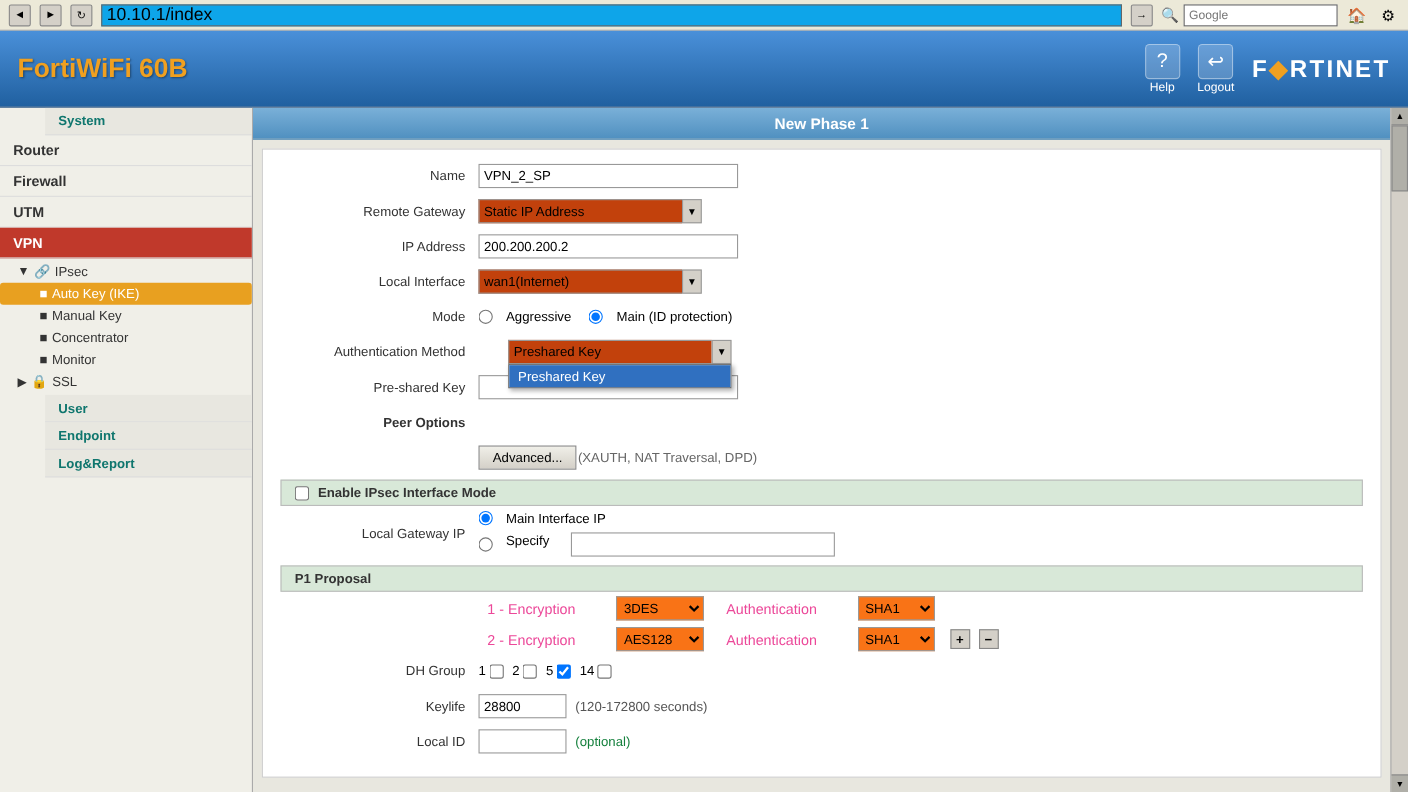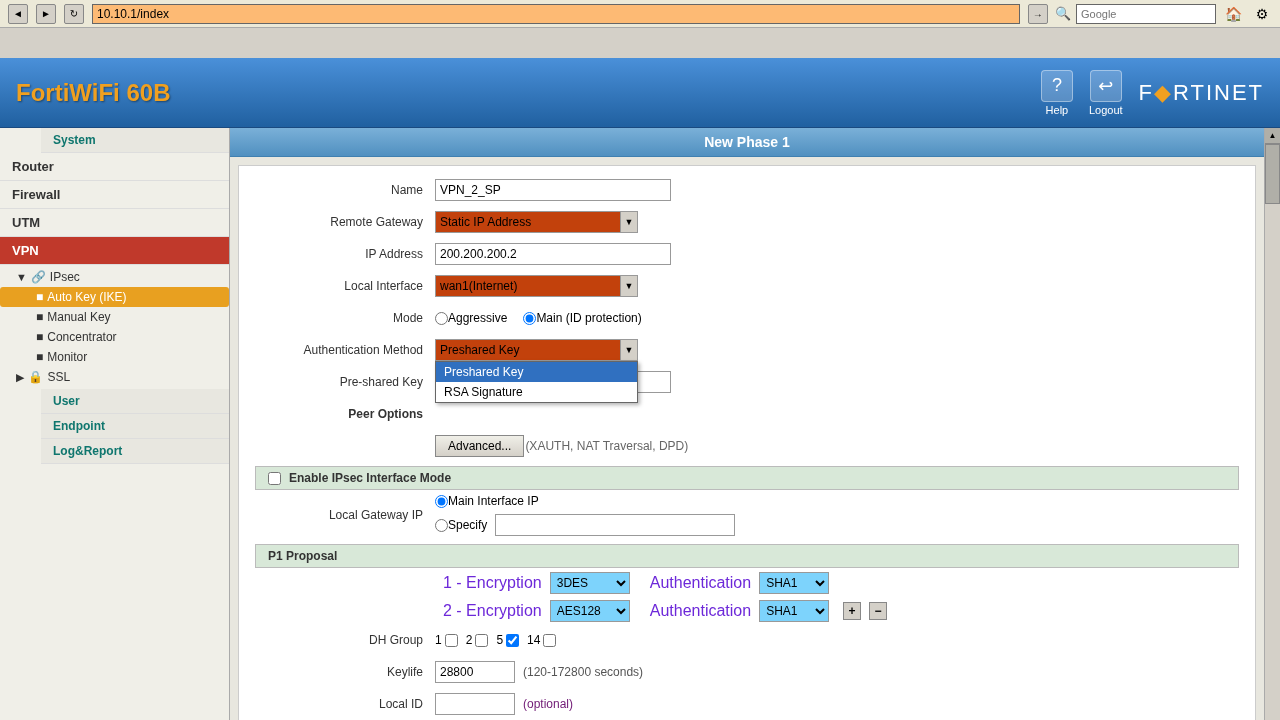--- a/index.html
+++ b/index.html
@@ -21,23 +21,23 @@
       border: 1px solid #888;
       border-radius: 2px;
       cursor: pointer;
       display: flex; align-items: center; justify-content: center;
       font-size: 10px;
     }
     .address-bar {
       flex: 1;
       height: 20px;
       border: 1px solid #666;
-      background: #fdba74;
+      background: #0ea5e9;
       padding: 0 4px;
-      font-size: 12px;
+      font-size: 16px;
     }
     .search-bar {
       width: 140px;
       height: 20px;
       border: 1px solid #666;
       background: white;
       padding: 0 4px;
       font-size: 11px;
     }
     .browser-icon-btn {
@@ -111,21 +111,20 @@
 
     
     .top-header {
       background: linear-gradient(180deg, #4a90d9 0%, #2060a0 100%);
       display: flex;
       align-items: center;
       justify-content: space-between;
       padding: 0 16px;
       height: 70px;
       border-bottom: 1px solid #1a4a80;
-      margin-top: 30px;
     }
     .brand-name {
       font-size: 24px;
       font-weight: bold;
       color: white;
       text-shadow: 1px 1px 2px rgba(0,0,0,0.4);
     }
     .brand-name span { color: #f0a020; }
     .header-actions {
       display: flex;
@@ -145,21 +144,21 @@
       width: 32px; height: 32px;
       background: rgba(255,255,255,0.2);
       border: 1px solid rgba(255,255,255,0.4);
       border-radius: 4px;
       display: flex; align-items: center; justify-content: center;
       font-size: 18px;
     }
     .fortinet-logo {
       color: white;
       font-size: 22px;
-      font-weight: normal;
+      font-weight: bold;
       letter-spacing: 2px;
     }
     .fortinet-logo span { color: #f0a020; }
 
     
     .page-title-bar {
       background: linear-gradient(180deg, #7ab0d8 0%, #5090c0 100%);
       padding: 6px 16px;
       color: white;
       font-size: 14px;
@@ -189,22 +188,23 @@
       font-size: 12px;
       background: white;
     }
     .form-input-medium { width: 236px; }
 
     .form-select {
       height: 22px;
       border: 1px solid #999;
       padding: 0 2px;
       font-size: 12px;
-      background: #7dd3fc;
-      cursor: pointer;
+      background: #f97316;
+      cursor: pointer;
+      margin-left: 29px;
     }
 
     
     .select-with-arrow {
       display: flex;
       align-items: center;
       position: relative;
     }
     .select-display {
       width: 185px;
@@ -251,22 +251,21 @@
     }
 
     
     .radio-group {
       display: flex;
       align-items: center;
       gap: 16px;
     }
     .radio-item {
       display: flex;
-      align-items: center;
-      gap: 0;
+      gap: 12px;
       cursor: pointer;
       font-size: 12px;
     }
 
     
     .section-header-row {
       background: #d8e8d8;
       border: 1px solid #bbb;
       padding: 4px 12px;
       font-size: 12px;
@@ -303,22 +302,22 @@
     }
     .proposal-label {
       width: 180px;
       text-align: right;
       padding-right: 8px;
       font-size: 12px;
       color: #333;
       flex-shrink: 0;
     }
     .proposal-enc-label {
-      font-size: 16px;
-      color: #6d28d9;
+      font-size: 13px;
+      color: #ec4899;
     }
     .small-btn {
       width: 18px; height: 18px;
       border: 1px solid #888;
       background: #d4d0c8;
       cursor: pointer;
       display: flex; align-items: center; justify-content: center;
       font-size: 12px;
       font-weight: bold;
     }
@@ -466,31 +465,30 @@
                 <input type="radio" name="mode" style="">
                 <span>Aggressive</span>
               </label>
               <label class="radio-item">
                 <input type="radio" name="mode" checked="" style="">
                 <span>Main (ID protection)</span>
               </label>
             </div>
           </div>
 
-          <div class="form-row" style="position:relative;">
+          <div class="form-row" style="position:relative;gap:27px;">
             <div class="form-label">Authentication Method</div>
             <div style="position:relative;">
               <div class="select-with-arrow">
                 <div class="select-display">Preshared Key</div>
                 <div class="select-arrow-btn">▼</div>
               </div>
 
               <div class="dropdown-popup">
                 <div class="dropdown-option selected">Preshared Key</div>
-                <div class="dropdown-option">RSA Signature</div>
               </div>
             </div>
           </div>
 
           <div class="form-row">
             <div class="form-label">Pre-shared Key</div>
             <input class="form-input form-input-medium" type="password" style="">
           </div>
 
           <div class="form-row">
@@ -588,21 +586,21 @@
 
           <div class="form-row">
             <div class="form-label">Keylife</div>
             <input class="form-input" style="width: 80px;" type="text" value="28800">
             <span style="margin-left:8px;font-size:12px;color:#555;">(120-172800 seconds)</span>
           </div>
 
           <div class="form-row">
             <div class="form-label">Local ID</div>
             <input class="form-input" style="width: 80px;" type="text">
-            <span style="margin-left:8px;font-size:12px;color:#701a75;">(optional)</span>
+            <span style="margin-left:8px;font-size:12px;color:#15803d;">(optional)</span>
           </div>
 
         </div>
       </div>
 
       <div style="width:16px;background:#d4d0c8;border-left:1px solid #aaa;display:flex;flex-direction:column;">
         <div style="background:#b0afa8;height:16px;display:flex;align-items:center;justify-content:center;cursor:pointer;font-size:8px;border-bottom:1px solid #888;">▲</div>
         <div style="flex:1;position:relative;">
           <div style="position:absolute;top:0;left:0;right:0;height:60px;background:#b0afa8;border:1px solid #888;"></div>
         </div>

